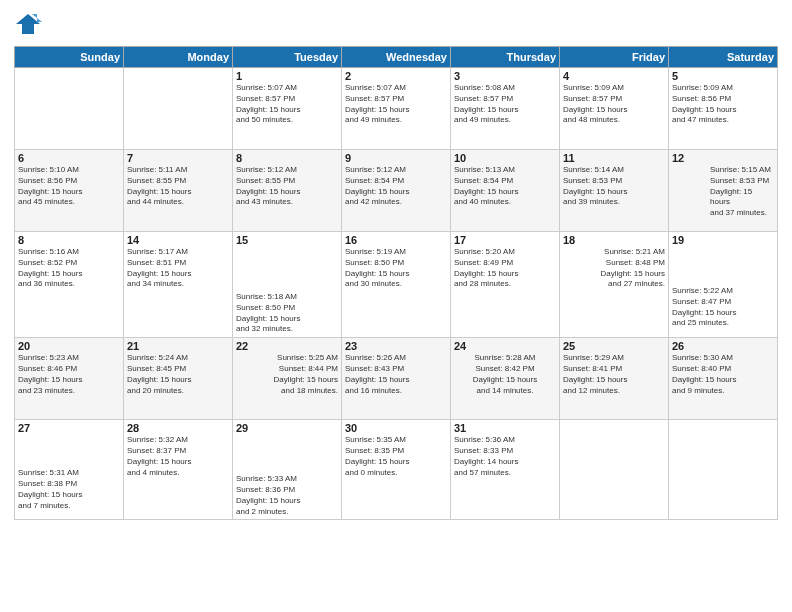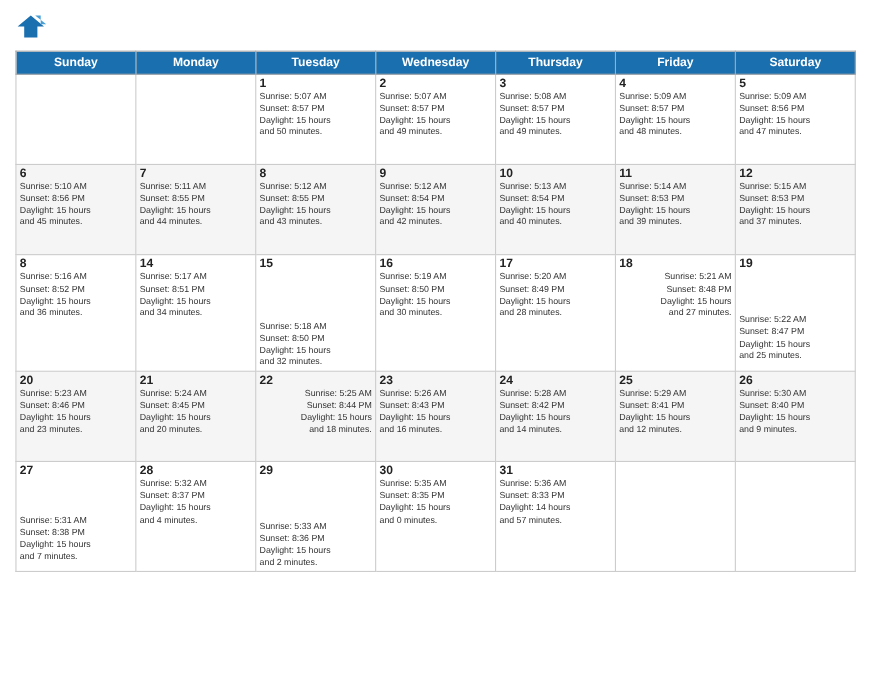--- a/index.html
+++ b/index.html
@@ -63,21 +63,21 @@
       width: 100%;
       border-collapse: collapse;
       table-layout: fixed;
     }
     .calendar-table th {
       background: #1a6faf;
       color: #fff;
       font-size: 11px;
       font-weight: bold;
       padding: 4px 3px;
-      text-align: center;
+      text-align: right;
       border: 1px solid #aaa;
     }
     .calendar-table td {
       border: 1px solid #ccc;
       vertical-align: top;
       padding: 2px 3px;
       font-size: 8.5px;
       color: #333;
       height: 82px;
       background: #fff;
@@ -212,21 +212,21 @@
           </td>
           <td>
             <span class="day-num">11</span>
             <div class="day-info" style="white-space: pre-line;">Sunrise: 5:14 AM
 Sunset: 8:53 PM
 Daylight: 15 hours
 and 39 minutes.</div>
           </td>
           <td>
             <span class="day-num">12</span>
-            <div class="day-info" style="white-space: pre-line;">Sunrise: 5:15 AM
+            <div class="day-info" style="white-space: pre-line; margin-left: 38px;">Sunrise: 5:15 AM
 Sunset: 8:53 PM
 Daylight: 15 hours
 and 37 minutes.</div>
           </td>
         </tr>
         <tr>
           <td>
             <span class="day-num">8</span>
             <div class="day-info" style="white-space: pre-line;">Sunrise: 5:16 AM
 Sunset: 8:52 PM
@@ -300,21 +300,21 @@
           </td>
           <td>
             <span class="day-num">23</span>
             <div class="day-info" style="white-space: pre-line;">Sunrise: 5:26 AM
 Sunset: 8:43 PM
 Daylight: 15 hours
 and 16 minutes.</div>
           </td>
           <td>
             <span class="day-num">24</span>
-            <div class="day-info" style="white-space: pre-line;">Sunrise: 5:28 AM
+            <div class="day-info" style="white-space: pre-line; text-align: center;">Sunrise: 5:28 AM
 Sunset: 8:42 PM
 Daylight: 15 hours
 and 14 minutes.</div>
           </td>
           <td>
             <span class="day-num">25</span>
             <div class="day-info" style="white-space: pre-line;">Sunrise: 5:29 AM
 Sunset: 8:41 PM
 Daylight: 15 hours
 and 12 minutes.</div>

